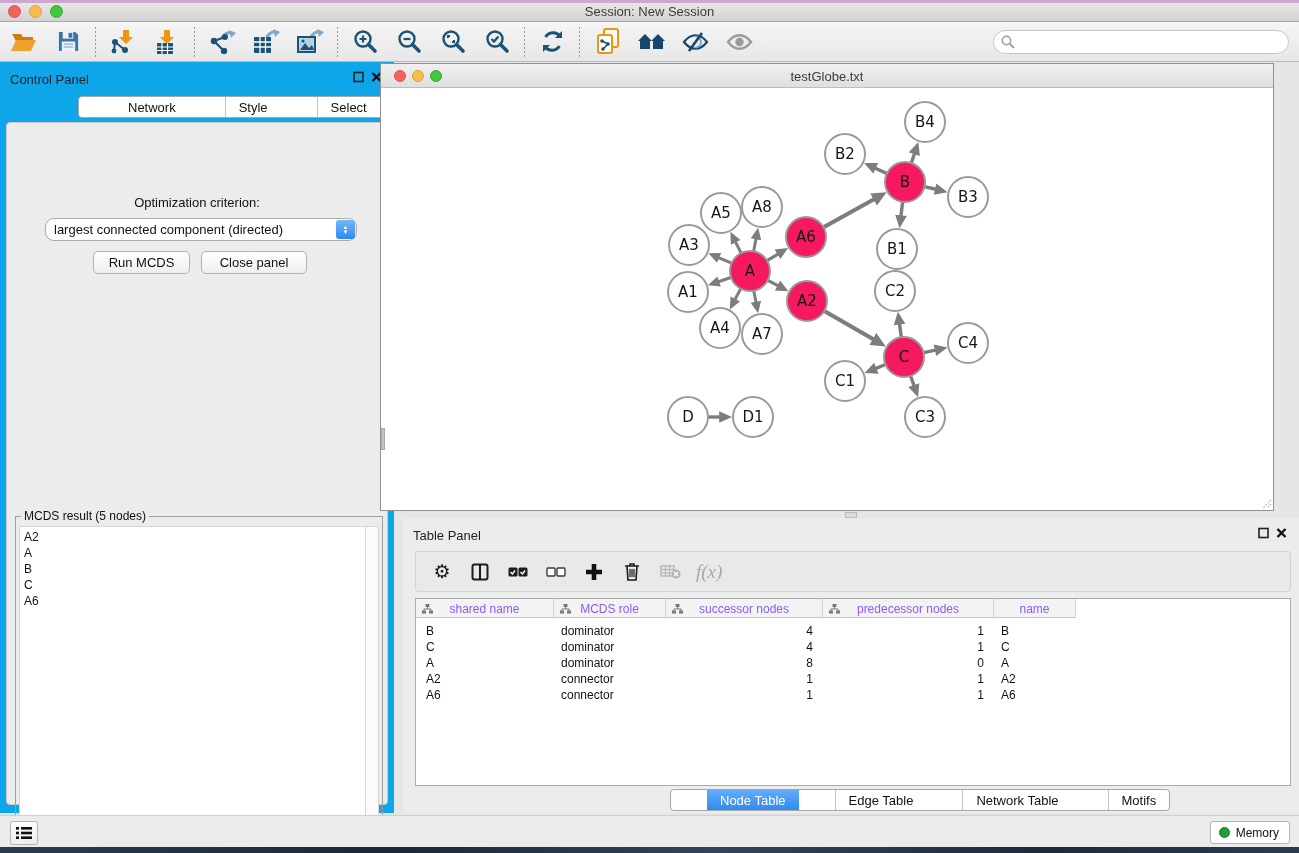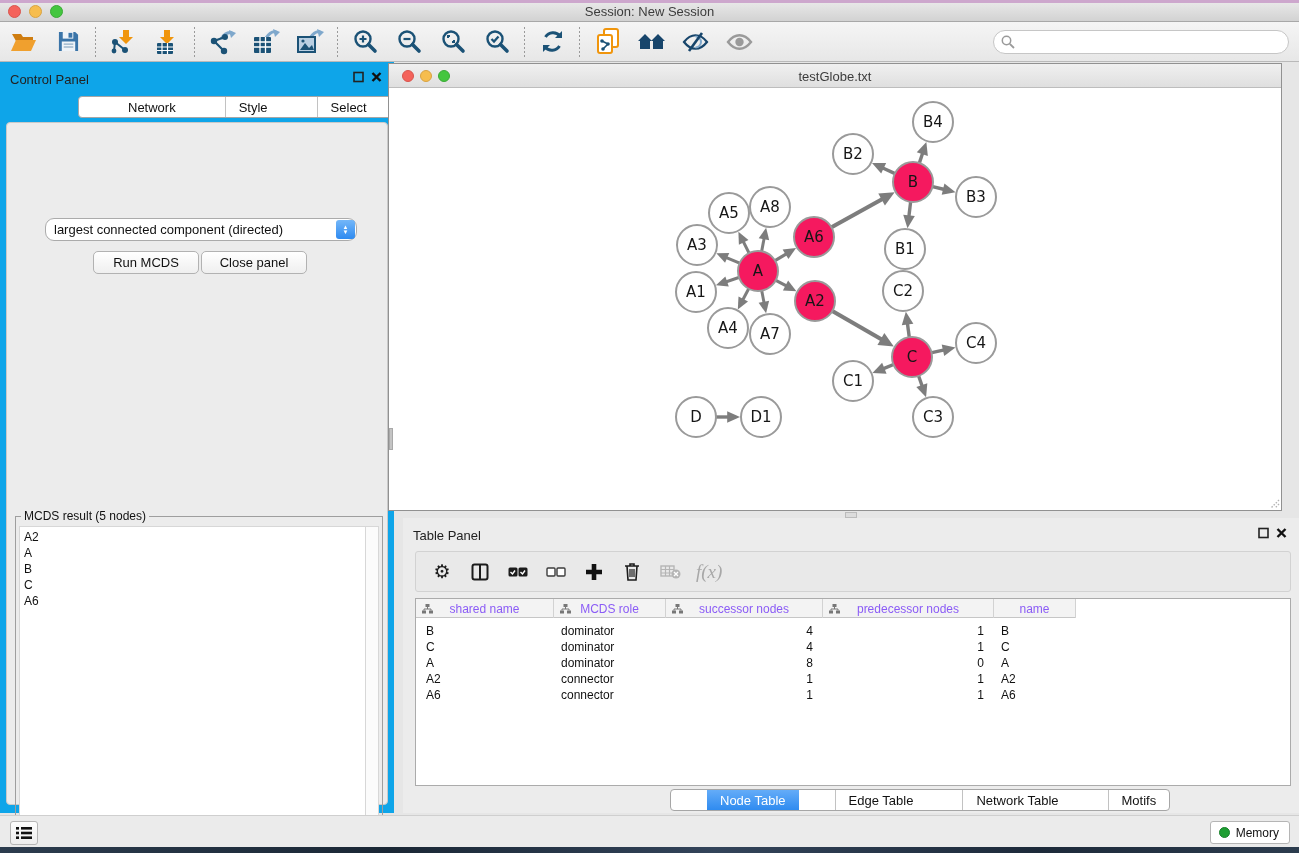--- a/index.html
+++ b/index.html
@@ -49,32 +49,32 @@
   #opt-label{position:absolute;left:0;width:100%;top:72px;text-align:center;font-size:13px;color:#111;}
   #combo{position:absolute;left:38px;top:95px;width:312px;height:23px;background:#fff;
     border:1px solid #ababab;border-radius:9px;font-size:13px;color:#111;
     display:flex;align-items:center;padding-left:8px;}
   #combo .stepper{position:absolute;right:1px;top:1px;bottom:1px;width:19px;border-radius:3px;
     background:linear-gradient(#74b7f9,#2e8af0);color:#fff;display:flex;flex-direction:column;
     align-items:center;justify-content:center;font-size:6px;line-height:5px;}
   .btn{position:absolute;height:23px;background:linear-gradient(#ffffff,#efefef);
     border:1px solid #b2b2b2;border-radius:5px;font-size:13px;color:#111;
     display:flex;align-items:center;justify-content:center;}
-  #run-btn{left:86px;top:128px;width:106px;}
+  #run-btn{left:86px;top:128px;width:97px;}
   #closep-btn{left:194px;top:128px;width:106px;}
   #result-box{position:absolute;left:8px;top:393px;width:368px;height:340px;border:1px solid #9e9e9e;}
   #result-box .legend{position:absolute;top:-8px;left:5px;background:#ececec;padding:0 3px;
     font-size:12px;color:#111;}
   #result-list{position:absolute;left:3px;top:9px;right:17px;bottom:3px;background:#fff;
     border:1px solid #d7d7d7;border-right:none;font-size:12px;color:#111;padding:2px 0 0 4px;}
   #result-list div{line-height:16px;}
   #result-scroll{position:absolute;top:9px;right:3px;bottom:3px;width:14px;background:#fbfbfb;
     border:1px solid #d7d7d7;}
   
-  #net-window{position:absolute;left:388px;top:63px;width:894px;height:448px;
+  #net-window{position:absolute;left:380px;top:63px;width:894px;height:448px;
     background:#eab308;border:1px solid #919191;}
   #net-titlebar{position:absolute;left:0;top:0;width:100%;height:24px;
     background:linear-gradient(#f0f0f0,#dfdfdf);border-bottom:1px solid #bdbdbd;}
   #net-titlebar .lights{left:13px;top:6px;gap:6px;}
   #net-titlebar .light{width:12px;height:12px;}
   #net-canvas{position:absolute;left:0;top:24px;width:892px;height:422px;background:#fff;overflow:hidden;}
   #vthumb{position:absolute;left:0;top:340px;width:4px;height:22px;background:#c4c4c4;border:1px solid #a9a9a9;}
   #grip{position:absolute;right:1px;bottom:1px;}
   #split-handle{position:absolute;left:845px;top:512px;width:12px;height:6px;background:#dcdcdc;border:1px solid #bbb;}
   
@@ -270,20 +270,21 @@
         <path d="M1.5 2l8 8M9.5 2l-8 8" stroke="#111" stroke-width="2.4"></path>
       </svg>
     </div>
     <div class="ctrl-tabs seg" id="cp-tabs">
         <span class="s">Network</span>
         <span class="s">Style</span>
         <span class="s">Select</span>
         <span class="s active">MCDS</span>
       </div>
     <div id="cp-content">
+      <div id="opt-label">Optimization criterion:</div>
       <div id="combo">
         <span>largest connected component (directed)</span>
         <span class="stepper">
             <span>▲</span>
             <span>▼</span>
           </span>
       </div>
       <button class="btn" id="run-btn">Run MCDS</button>
       <button class="btn" id="closep-btn">Close panel</button>
       <div id="result-box">

